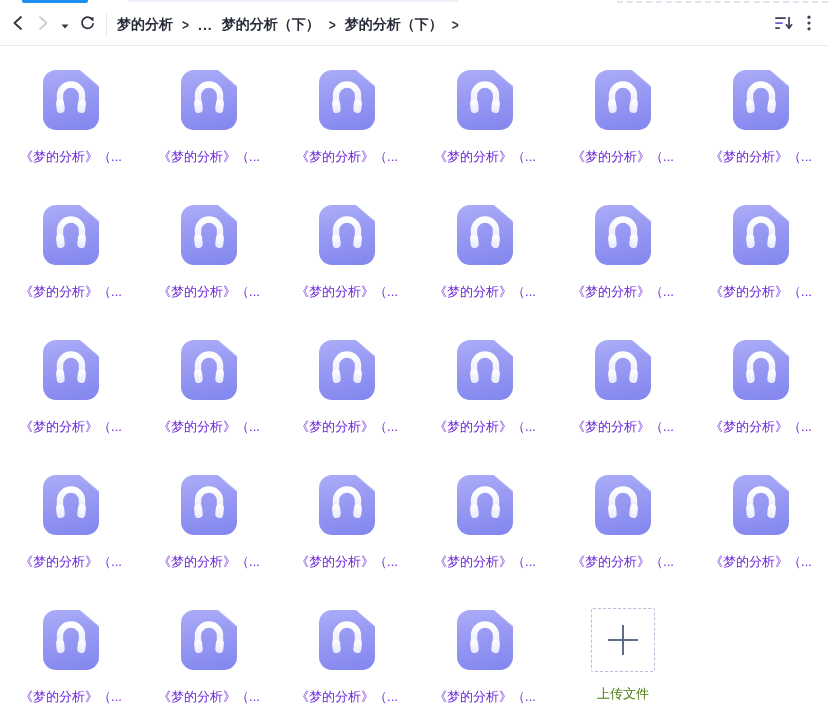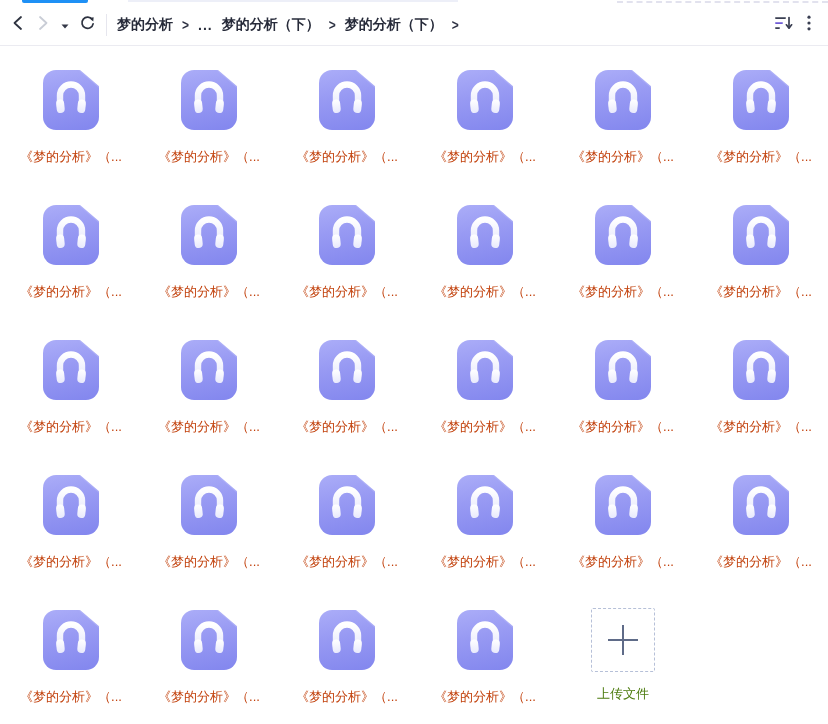--- a/index.html
+++ b/index.html
@@ -36,21 +36,21 @@
           padding: 24px 0 0 2px; }
   .cell { display: flex; flex-direction: column; align-items: center; }
   .file-icon { position: relative; width: 56px; height: 60px; border-radius: 13px;
                background: linear-gradient(168deg, #abadf8 0%, #989af3 42%, #8286ee 100%);
                clip-path: polygon(0 0, 66% 0, 100% 27%, 100% 100%, 0 100%);
                display: flex; align-items: center; justify-content: center; }
   .file-icon::after { content: ''; position: absolute; top: 0; right: 0;
                width: 21px; height: 18px;
                background: linear-gradient(225deg, #c7c9fb 8%, rgba(199,201,251,0) 62%);
                clip-path: polygon(100% 0, 100% 100%, 0 0); }
-  .file-label { margin-top: 18px; font-size: 13px; color: #c2410c; white-space: nowrap; }
+  .file-label { margin-top: 18px; font-size: 13px; color: #6d28d9; white-space: nowrap; }
 
   
   .upload-box { width: 64px; height: 64px; margin-top: -2px;
                 border: 1px dashed #b6c0d8; border-radius: 2px;
                 display: flex; align-items: center; justify-content: center; cursor: pointer; }
   .upload-plus { position: relative; width: 30px; height: 30px; }
   .upload-plus::before, .upload-plus::after { content: ''; position: absolute; background: #5f6b88; }
   .upload-plus::before { left: 0; top: 14px; width: 30px; height: 2px; }
   .upload-plus::after { left: 14px; top: 0; width: 2px; height: 30px; }
   .upload-label { margin-top: 13px; font-size: 13px; color: #4d7c0f; white-space: nowrap; }

